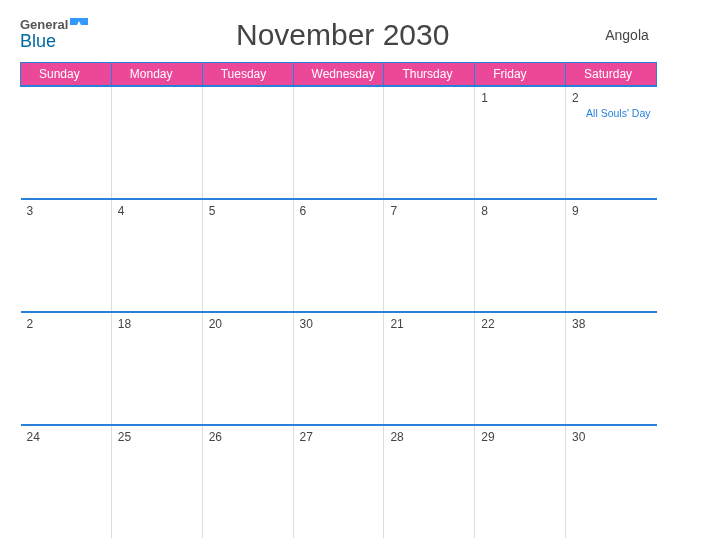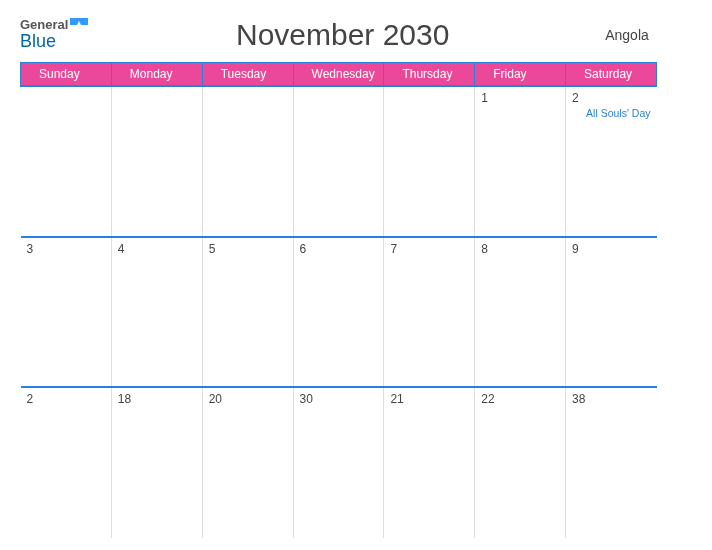--- a/index.html
+++ b/index.html
@@ -195,15 +195,38 @@
           <td>
             <span class="day-num">21</span>
           </td>
           <td>
             <span class="day-num">22</span>
           </td>
           <td>
             <span class="day-num">38</span>
           </td>
         </tr>
+        <tr>
+          <td>
+            <span class="day-num">24</span>
+          </td>
+          <td>
+            <span class="day-num">25</span>
+          </td>
+          <td>
+            <span class="day-num">26</span>
+          </td>
+          <td>
+            <span class="day-num">27</span>
+          </td>
+          <td>
+            <span class="day-num">28</span>
+          </td>
+          <td>
+            <span class="day-num">29</span>
+          </td>
+          <td>
+            <span class="day-num">30</span>
+          </td>
+        </tr>
       </tbody>
   </table>
 </div>
 
 </body></html>

